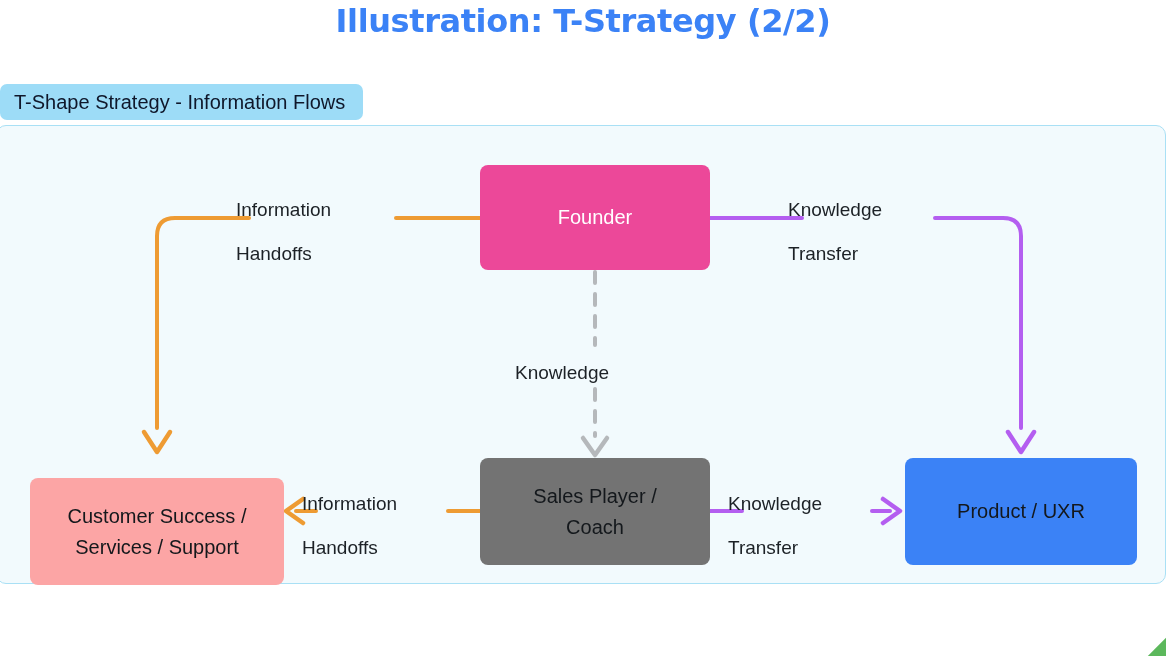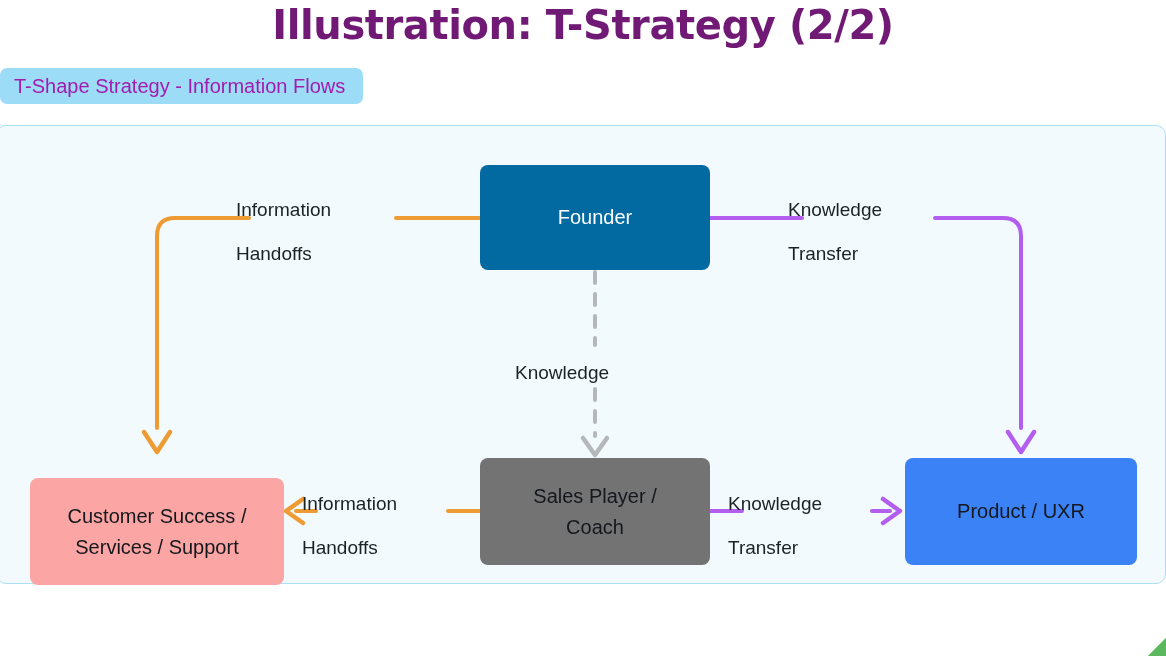--- a/index.html
+++ b/index.html
@@ -17,39 +17,39 @@
   }
 
   
   .page-title {
     position: absolute;
     left: 0;
     top: 2px;
     width: 1166px;
     text-align: center;
     font-family: "DejaVu Sans", sans-serif;
-    font-size: 40px;
+    font-size: 32px;
     font-weight: bold;
     letter-spacing: -0.4px;
-    color: #701a75;
+    color: #3b82f6;
     white-space: nowrap;
   }
 
   
   .chip {
     position: absolute;
     left: 0px;
-    top: 68px;
+    top: 84px;
     height: 36px;
     line-height: 36px;
     padding: 0 18px 0 14px;
     background: #9ddcf7;
     border-radius: 7px;
     font-size: 20px;
-    color: #a21caf;
+    color: #0f172a;
     white-space: nowrap;
   }
 
   
   .canvas {
     position: absolute;
     left: -4px;
     top: 125px;
     width: 1170px;
     height: 459px;
@@ -79,21 +79,21 @@
     text-align: center;
     font-size: 20px;
     line-height: 31px;
     white-space: pre-line;
   }
   .node-founder {
     left: 480px;  top: 165px;
     width: 230px; height: 105px;
     background: #58b councils;
   }
-  .node-founder { background: #0369a1; color: #ffffff; }
+  .node-founder { background: #ec4899; color: #ffffff; }
   .node-cs {
     left: 30px;   top: 478px;
     width: 254px; height: 107px;
     background: #fca5a5; color: #14181c;
   }
   .node-sales {
     left: 480px;  top: 458px;
     width: 230px; height: 107px;
     background: #737373; color: #14181c;
   }

